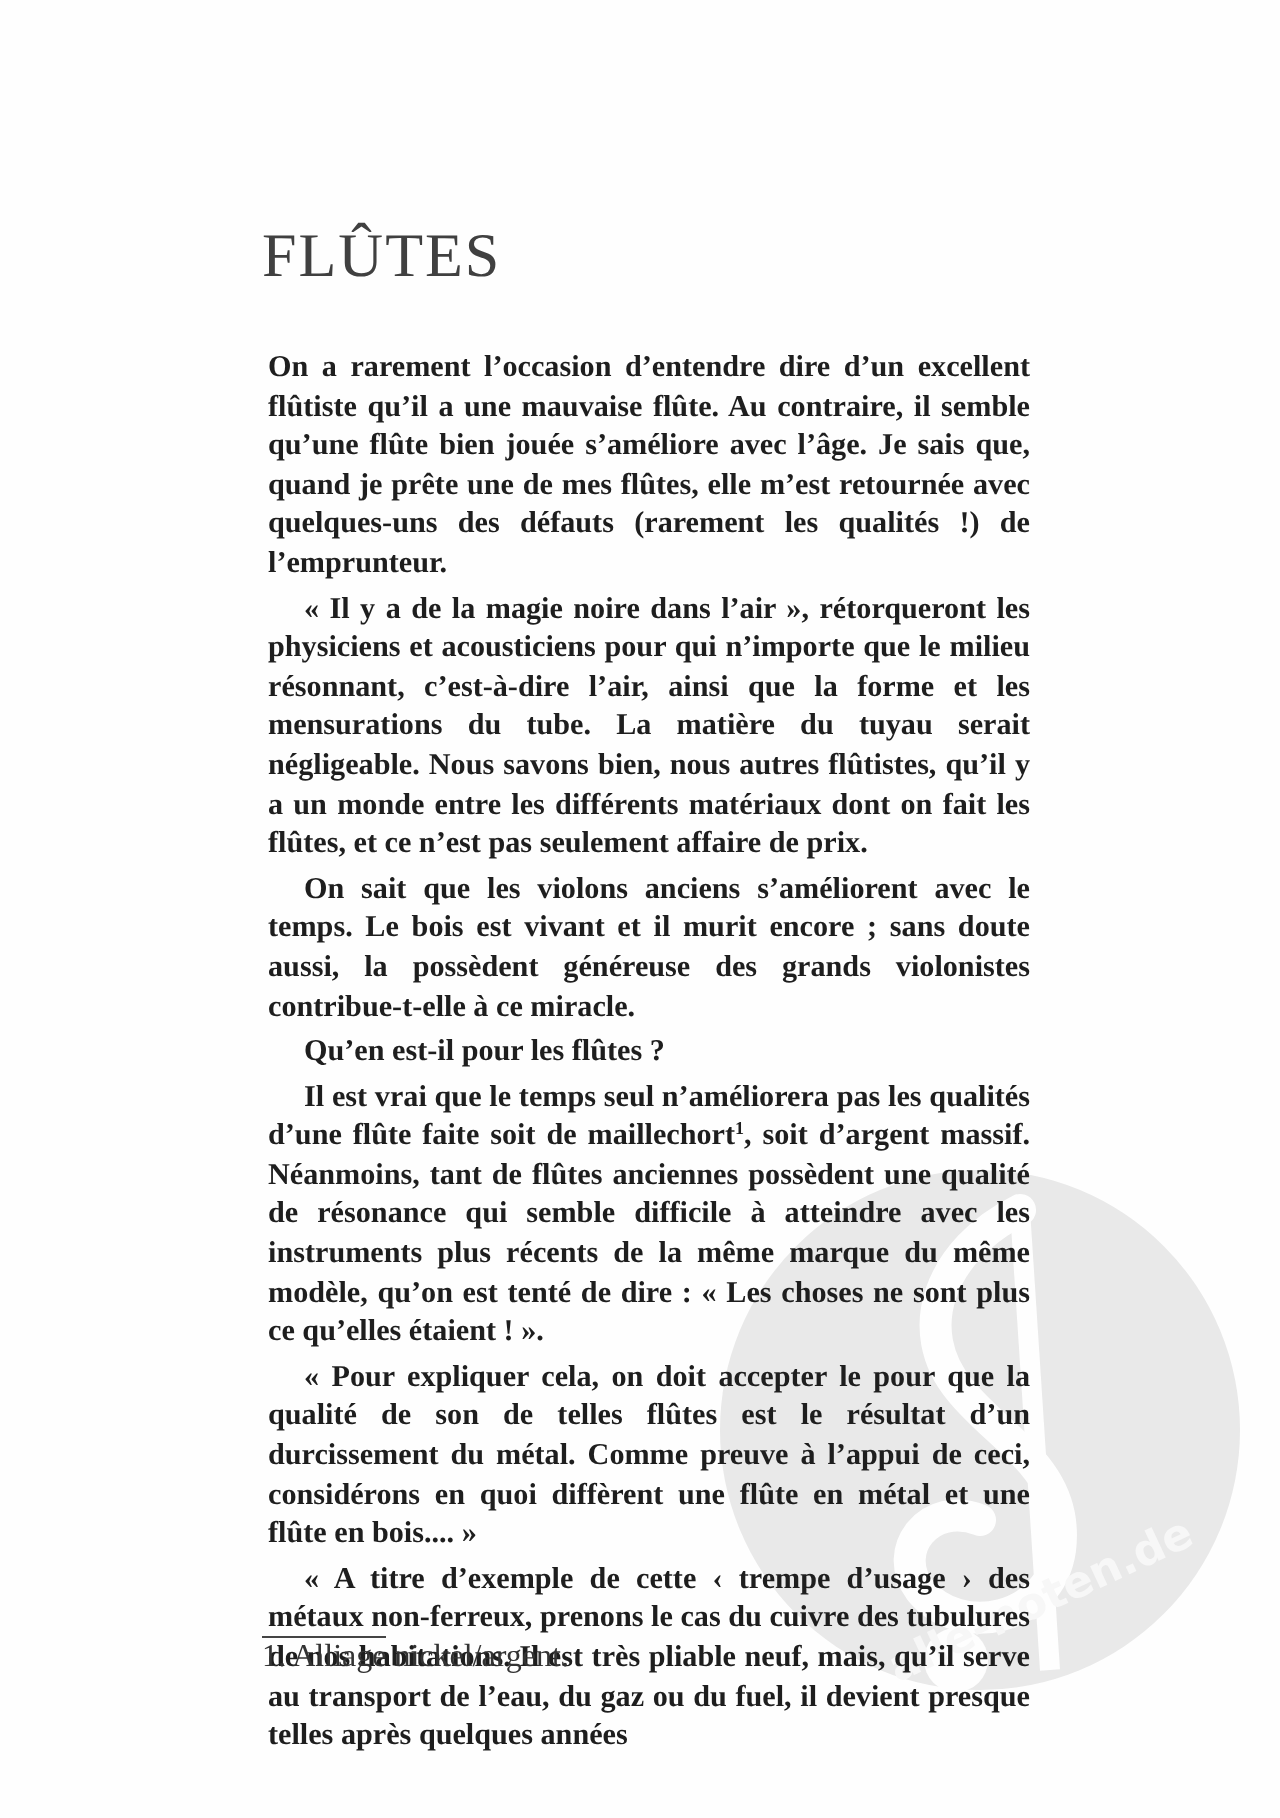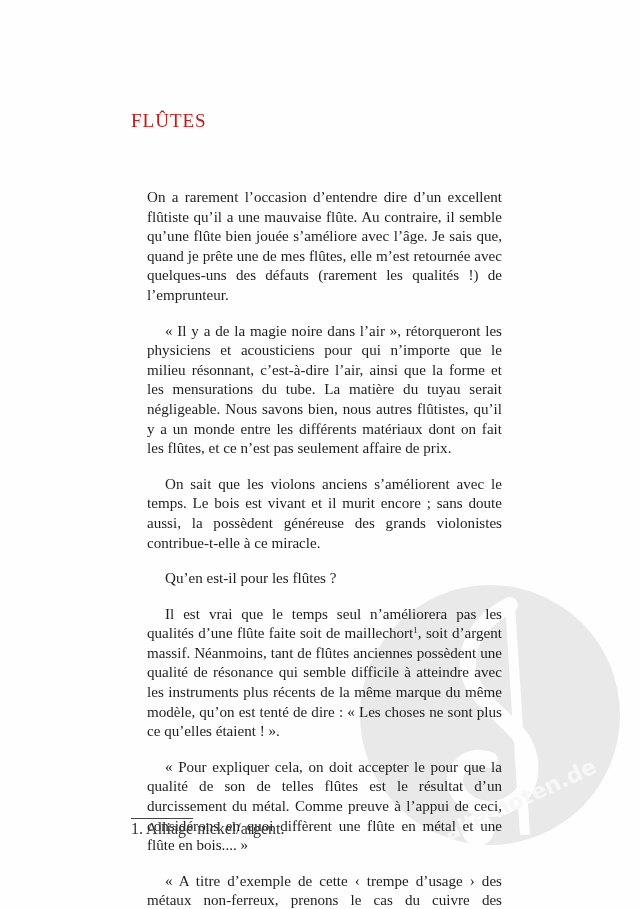--- a/index.html
+++ b/index.html
@@ -12,29 +12,29 @@
   }
   .watermark {
     position: absolute; left: 360px; top: 585px; width: 260px; height: 260px;
     border-radius: 50%;
     background: #e9e9e9;
     z-index: 0;
   }
   .watermark svg { position: absolute; left: 0; top: 0; }
   .title {
     position: absolute; left: 131px; top: 110px;
-    font-size: 19px; letter-spacing: 1px; font-weight: normal;
-    margin: 0; color: #b91c1c; z-index: 1;
+    font-size: 31px; letter-spacing: 1px; font-weight: normal;
+    margin: 0; color: #404040; z-index: 1;
   }
   .body-text {
     position: absolute; left: 131px; top: 172px; width: 387px;
     font-size: 15.1px; line-height: 19.6px;
     text-align: justify; z-index: 1;
   }
-  .body-text p { margin: 16px; text-indent: 18px; }
+  .body-text p { margin: 3px; text-indent: 18px; font-weight: bold; }
   .body-text p.first { text-indent: 0; }
   .footnote-rule {
     position: absolute; left: 131px; top: 818px; width: 62px; height: 0;
     border-top: 1px solid #444; z-index: 1;
   }
   .footnote {
     position: absolute; left: 131px; top: 820px;
     font-size: 16px; color: #333; z-index: 1;
   }
   sup { font-size: 9px; vertical-align: 5px; line-height: 0; }

